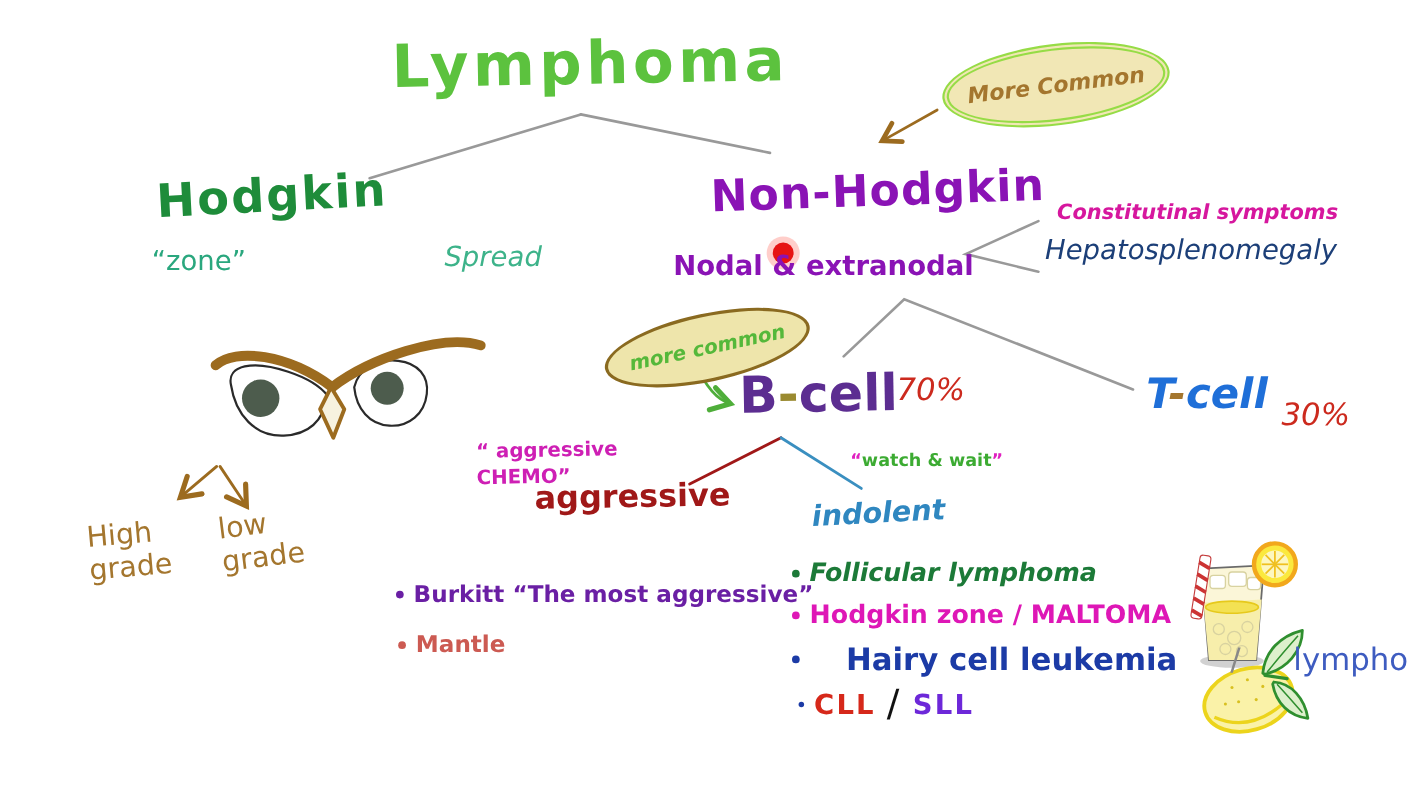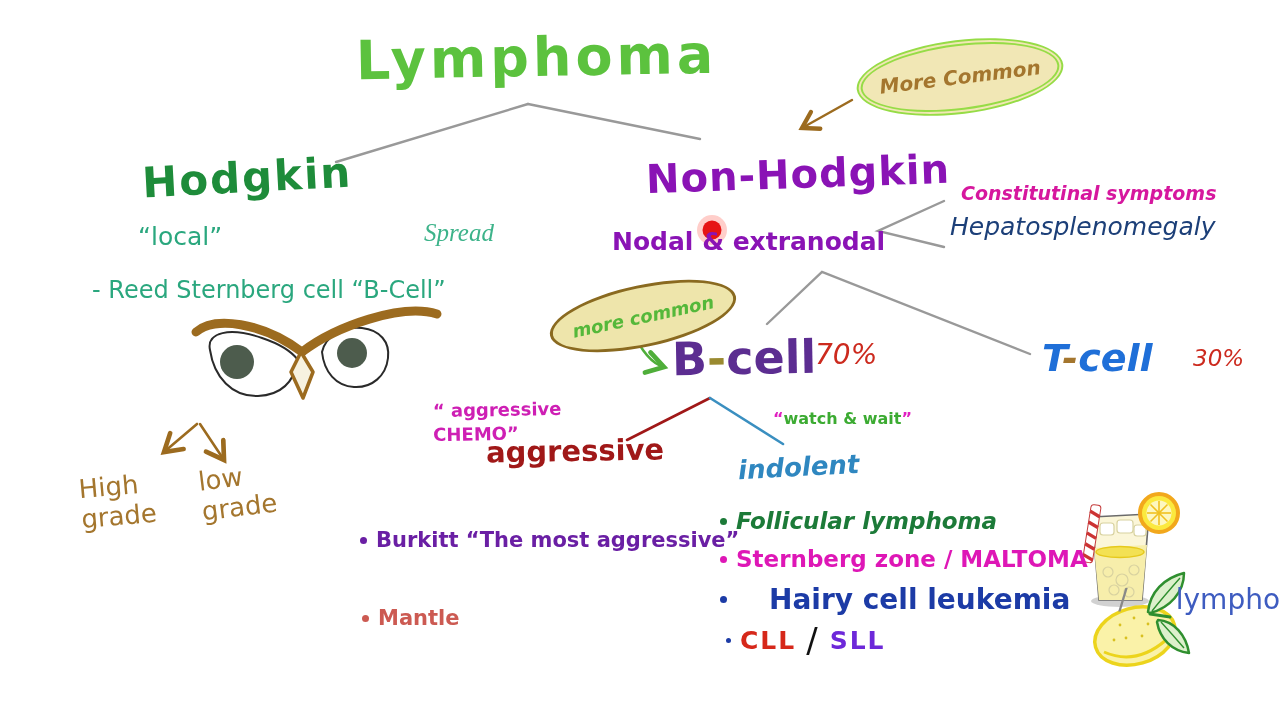--- a/index.html
+++ b/index.html
@@ -13,48 +13,48 @@
 
   .badge{display:flex;align-items:center;justify-content:center;text-align:center;}
   .badge-top{left:856px;top:40px;width:196px;height:62px;border:6px double #96dc46;border-radius:50%;
              background:#f1e7b5;transform:rotate(-7deg);color:#a4762e;font-size:20px;font-style:italic;font-weight:600;}
   .badge-mid{left:548px;top:285px;width:184px;height:56px;border:3px solid #8a6a20;border-radius:50%;
              background:#eee5ab;transform:rotate(-12deg);color:#55b83a;font-size:18px;font-weight:700;font-style:italic;}
 
   .hodgkin-h{left:142px;top:153px;font-size:42px;font-weight:700;color:#1e8c3a;transform:rotate(-3deg);letter-spacing:2px;}
   .local{left:138px;top:222px;font-size:25px;color:#2aa77e;}
   .contagious{left:272px;top:219px;font-size:26px;font-weight:700;color:#19a06b;}
-  .spread{left:424px;top:219px;font-size:25px;font-style:italic;color:#3db38a;font-family:Liberation Serif, serif;}
+  .spread{left:404px;top:219px;font-size:25px;font-style:italic;color:#3db38a;}
   .reed{left:92px;top:276px;font-size:24px;color:#2aa77e;}
   .high-grade{left:80px;top:472px;font-size:26px;color:#a4762e;transform:rotate(-5deg);}
   .low-grade{left:200px;top:463px;font-size:26px;color:#a4762e;transform:rotate(-7deg);}
 
   .nonhodgkin-h{left:646px;top:151px;font-size:40px;font-weight:700;color:#8a13b5;transform:rotate(-2deg);letter-spacing:1px;}
   .nodal{left:612px;top:227px;font-size:25px;color:#8a13b5;font-weight:600;}
   .constitutional{left:937px;top:182px;font-size:19px;font-style:italic;font-weight:600;color:#d6179e;margin-left:24px;}
   .hepato{left:950px;top:212px;font-size:25px;font-style:italic;color:#1c3f78;}
 
   .bcell{left:672px;top:331px;font-size:46px;font-weight:700;color:#5c2d91;transform:rotate(-1deg);}
   .bcell .dash{color:#9a8a30;}
   .bpct{left:815px;top:338px;font-size:28px;font-style:italic;color:#cc2a1e;}
   .tcell{left:1042px;top:336px;font-size:38px;font-weight:700;font-style:italic;color:#1f6fd8;}
   .tcell .dash{color:#a4762e;}
-  .tpct{left:1165px;top:345px;font-size:23px;font-style:italic;color:#cc2a1e;margin-left:28px;}
+  .tpct{left:1165px;top:360px;font-size:28px;font-style:italic;color:#cc2a1e;}
 
   .agg-note{left:433px;top:398px;font-size:18px;font-weight:700;color:#ce1fb4;line-height:1.35;transform:rotate(-1deg);}
   .aggressive{left:486px;top:434px;font-size:29px;font-weight:700;color:#a01818;transform:rotate(-1deg);}
   .watch-wait{left:773px;top:409px;font-size:16px;font-weight:700;color:#3cab32;}
   .watch-wait .q{color:#e020c0;}
   .indolent{left:738px;top:452px;font-size:26px;font-style:italic;font-weight:600;color:#2f87c0;transform:rotate(-3deg);}
 
   .li{display:flex;align-items:center;gap:9px;}
   .dot{width:7px;height:7px;border-radius:50%;flex:0 0 auto;}
   .agg1{left:366px;top:495px;font-size:20px;color:#7a4ec2;}
   .agg2{left:360px;top:528px;font-size:21px;color:#6a1fa4;font-weight:600;}
-  .agg3{left:362px;top:574px;font-size:21px;color:#cc5a52;font-weight:600;margin-top:32px;}
+  .agg3{left:362px;top:574px;font-size:21px;color:#cc5a52;font-weight:600;}
   .ind1{left:720px;top:508px;font-size:23px;color:#1c7a38;font-weight:700;font-style:italic;}
   .ind2{left:720px;top:546px;font-size:23px;color:#de17b6;font-weight:700;}
   .ind3{left:720px;top:583px;font-size:28px;color:#1c3ba6;font-weight:700;gap:42px;}
   .ind3 .slash{color:#888;font-weight:400;margin:0 6px;}
   .ind3 .lymph{color:#3e5cc0;font-weight:400;}
   .ind4{left:726px;top:620px;font-size:25px;font-weight:700;letter-spacing:2px;}
   .ind4 .cll{color:#d6281a;}
   .ind4 .bslash{color:#111;font-size:34px;font-weight:400;vertical-align:-4px;margin:0 1px;}
   .ind4 .sll{color:#6d28d9;}
 </style>
@@ -167,23 +167,22 @@
   <div class="abs title">Lymphoma</div>
 
   <div class="abs badge badge-top">
     <span>More Common</span>
   </div>
   <div class="abs badge badge-mid">
     <span>more common</span>
   </div>
 
   <div class="abs hodgkin-h">Hodgkin</div>
-  <div class="abs local">“local”</div>
+  <div class="abs local">“zone”</div>
   <div class="abs spread">Spread</div>
-  <div class="abs reed">- Reed Sternberg cell “B-Cell”</div>
   <div class="abs pre high-grade">High
 grade</div>
   <div class="abs pre low-grade">low
 grade</div>
 
   <div class="abs nonhodgkin-h">Non-Hodgkin</div>
   <div class="abs nodal">Nodal &amp; extranodal</div>
   <div class="abs constitutional">Constitutinal symptoms</div>
   <div class="abs hepato">Hepatosplenomegaly</div>
 
@@ -206,21 +205,21 @@
     <span class="dot" style="background:#cc5a52"></span>
     <span>Mantle</span>
   </div>
 
   <div class="abs li ind1">
     <span class="dot" style="background:#1c7a38"></span>
     <span>Follicular lymphoma</span>
   </div>
   <div class="abs li ind2">
     <span class="dot" style="background:#de17b6"></span>
-    <span>Sternberg zone / MALTOMA</span>
+    <span>Hodgkin zone / MALTOMA</span>
   </div>
   <div class="abs li ind3">
     <span class="dot" style="background:#1c3ba6"></span>
     <span>Hairy cell leukemia</span>
     <span class="slash">/</span>
     <span class="lymph">lymphoma</span>
   </div>
   <div class="abs li ind4">
     <span class="dot" style="background:#1c3ba6;width:5px;height:5px;"></span>
     <span class="cll">CLL</span>

